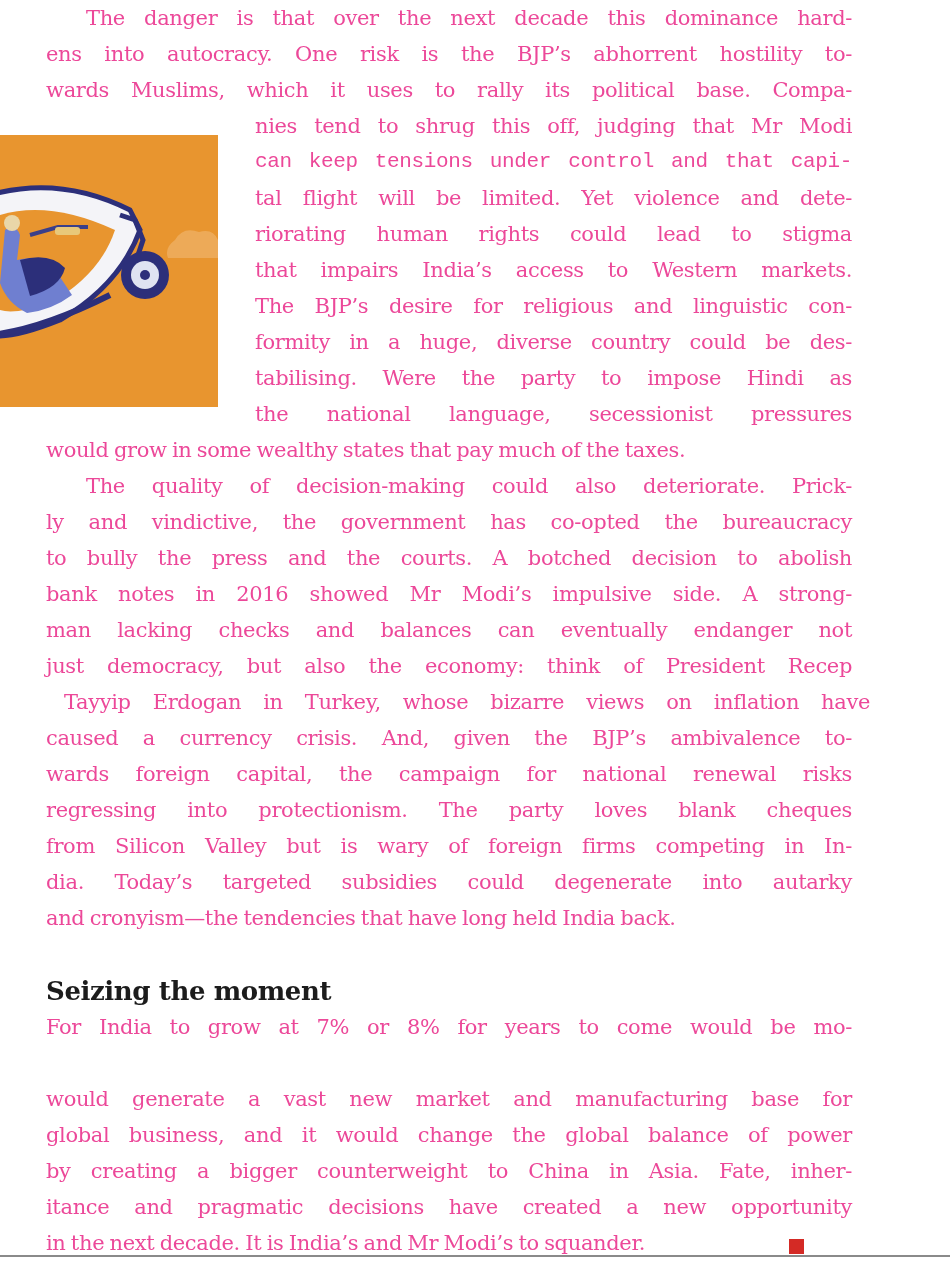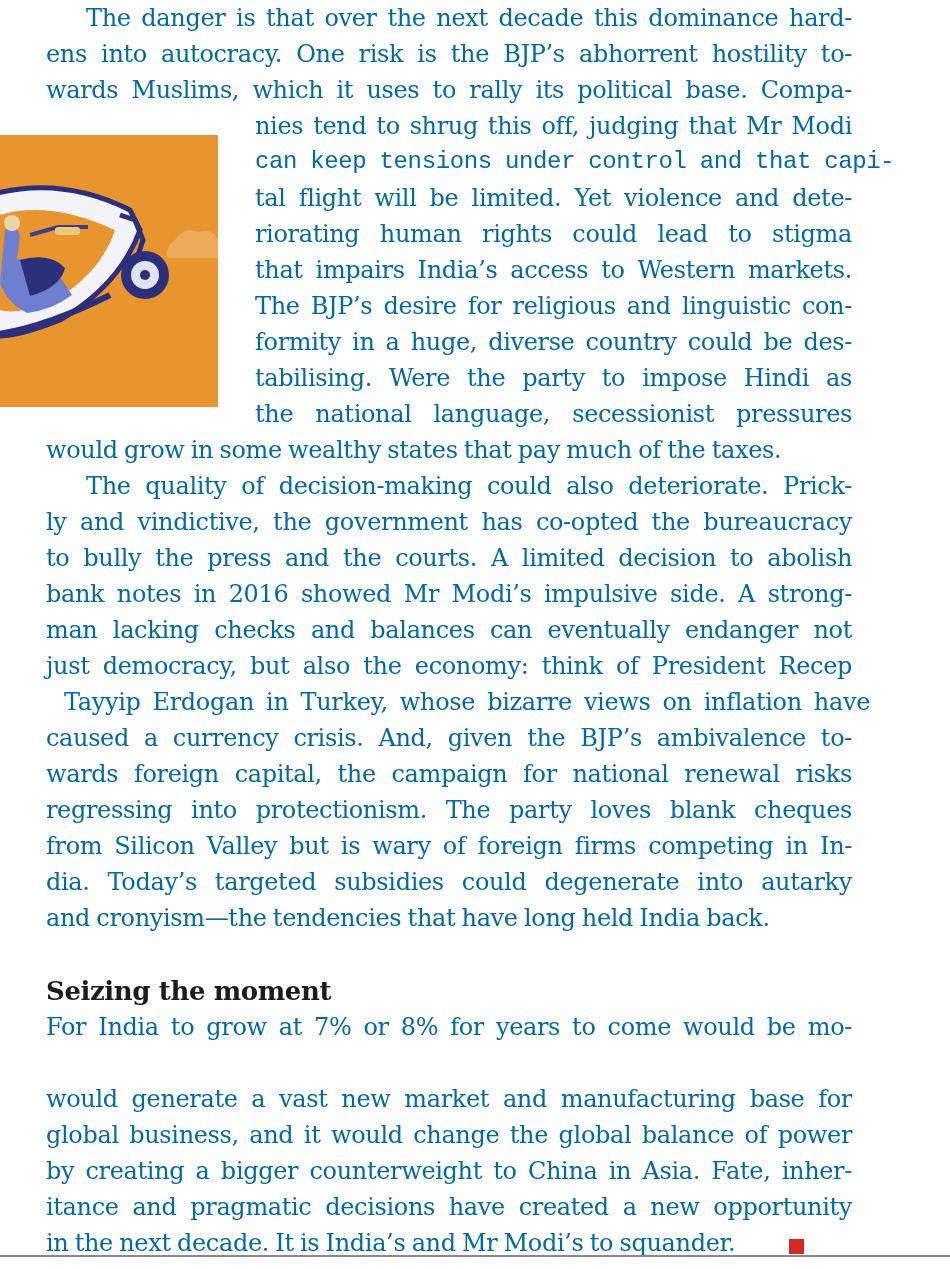--- a/index.html
+++ b/index.html
@@ -4,23 +4,23 @@
 <style>
   html, body { margin: 0; padding: 0; background: #ffffff; }
   body { width: 950px; height: 1269px; position: relative; overflow: hidden; }
   .page { position: absolute; left: 0; top: 0; width: 950px; height: 1269px; }
   .line {
     position: absolute;
     left: 46px;
     width: 806px;
     height: 36px;
     font-family: "DejaVu Serif", "Liberation Serif", serif;
-    font-size: 24px;
+    font-size: 21px;
     line-height: 36px;
-    color: #0369a1;
+    color: #ec4899;
     white-space: nowrap;
     text-align: justify;
     text-align-last: justify;
     letter-spacing: -0.35px;
     word-spacing: -1px;
   }
   .line.last { text-align-last: left; }
   .line.indent { left: 86px; width: 766px; }
   .line.wrap { left: 255px; width: 597px; }
   .heading {
@@ -75,21 +75,21 @@
   <div class="line wrap" style="top:216px;">riorating human rights could lead to stigma</div>
   <div class="line wrap" style="top:252px;">that impairs India’s access to Western markets.</div>
   <div class="line wrap" style="top:324px;">formity in a huge, diverse country could be des-</div>
   <div class="line wrap" style="top:288px;">The BJP’s desire for religious and linguistic con-</div>
   <div class="line wrap" style="top:360px;">tabilising. Were the party to impose Hindi as</div>
   <div class="line wrap" style="top:396px;">the national language, secessionist pressures</div>
   <div class="line last" style="top:432px;">would grow in some wealthy states that pay much of the taxes.</div>
 
   <div class="line indent" style="top:468px;">The quality of decision-making could also deteriorate. Prick-</div>
   <div class="line" style="top:504px;">ly and vindictive, the government has co-opted the bureaucracy</div>
-  <div class="line" style="top:540px;">to bully the press and the courts. A limited decision to abolish</div>
+  <div class="line" style="top:540px;">to bully the press and the courts. A botched decision to abolish</div>
   <div class="line" style="top:576px;">bank notes in 2016 showed Mr Modi’s impulsive side. A strong-</div>
   <div class="line" style="top:612px;">man lacking checks and balances can eventually endanger not</div>
   <div class="line" style="top:648px;">just democracy, but also the economy: think of President Recep</div>
   <div class="line" style="top:684px;margin-left:18px;">Tayyip Erdogan in Turkey, whose bizarre views on inflation have</div>
   <div class="line" style="top:720px;">caused a currency crisis. And, given the BJP’s ambivalence to-</div>
   <div class="line" style="top:756px;">wards foreign capital, the campaign for national renewal risks</div>
   <div class="line" style="top:792px;">regressing into protectionism. The party loves blank cheques</div>
   <div class="line" style="top:828px;">from Silicon Valley but is wary of foreign firms competing in In-</div>
   <div class="line" style="top:864px;">dia. Today’s targeted subsidies could degenerate into autarky</div>
   <div class="line last" style="top:900px;">and cronyism—the tendencies that have long held India back.</div>

